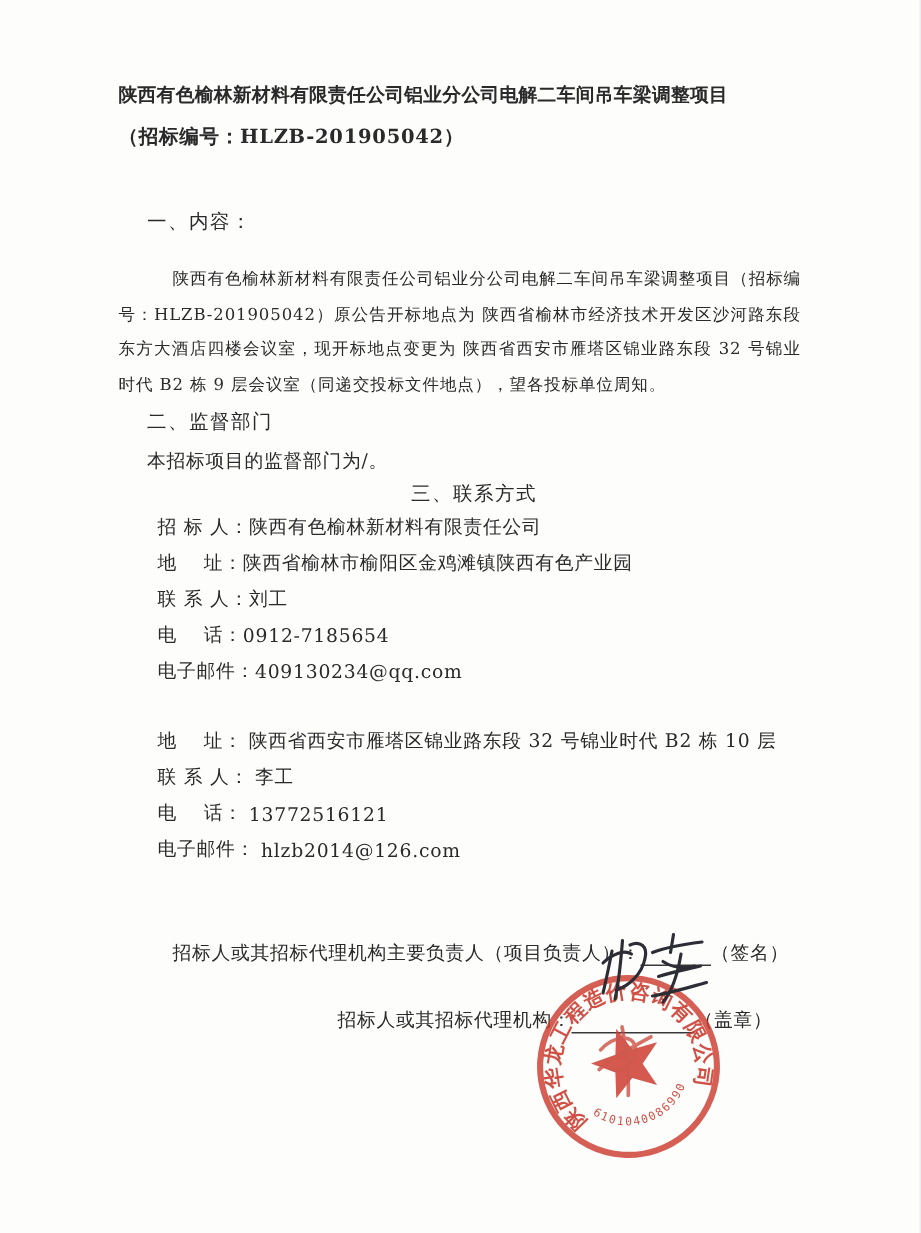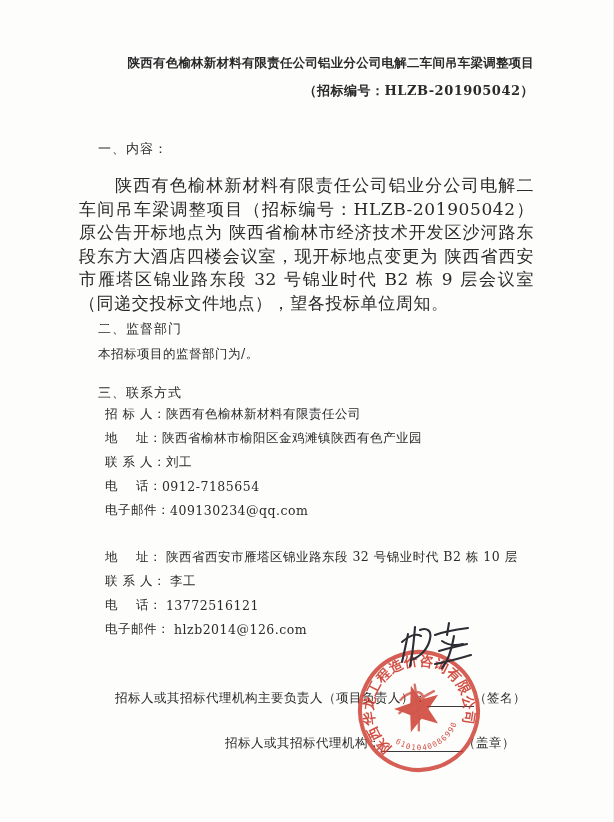--- a/index.html
+++ b/index.html
@@ -8,35 +8,35 @@
     width:614px; height:822px;
     margin:0 auto;
     background:#fdfdfc;
     font-family:"DejaVu Serif","Liberation Serif",serif;
     color:#2a2a2a;
     overflow:hidden;
     box-shadow:inset -1px 0 0 #eee;
   }
   .content { position:absolute; left:79px; top:0; width:455px; }
 
-  .titles { margin-top:54px; text-align:right; font-weight:700; }
+  .titles { margin-top:54px; text-align:left; font-weight:700; }
   .title-main   { font-size:12.5px; letter-spacing:0.2px; line-height:17px; }
   .title-sub    { font-size:13px;   margin-top:11px; letter-spacing:1px; }
   .title-number { font-size:13px; margin-top:11px; letter-spacing:0.5px; }
 
   .sec-heading {
     margin-left:19px; font-weight:400; font-size:13px;
     letter-spacing:1px; line-height:20px;
   }
   .h1 { margin-top:39px; }
   .h2 { margin-top:4px; }
-  .h3 { margin-top:19px; }
+  .h3 { margin-top:3px;text-align:center; }
 
   .para {
-    margin-top:15px; font-size:17px; line-height:23.5px;
+    margin-top:15px; font-size:11px; line-height:23.5px;
     text-align:justify; text-indent:36px; letter-spacing:0.6px;
   }
   .single-line {
     margin-top:5px; margin-left:19px; font-size:12.5px; line-height:20px;
     letter-spacing:0.5px;
   }
 
   .contact-block { margin-left:26px; font-size:12.5px; }
   .contact-block.agency { margin-top:24px; margin-left:26px; }
   .crow { display:flex; height:23.8px; align-items:center; letter-spacing:0.5px; }

